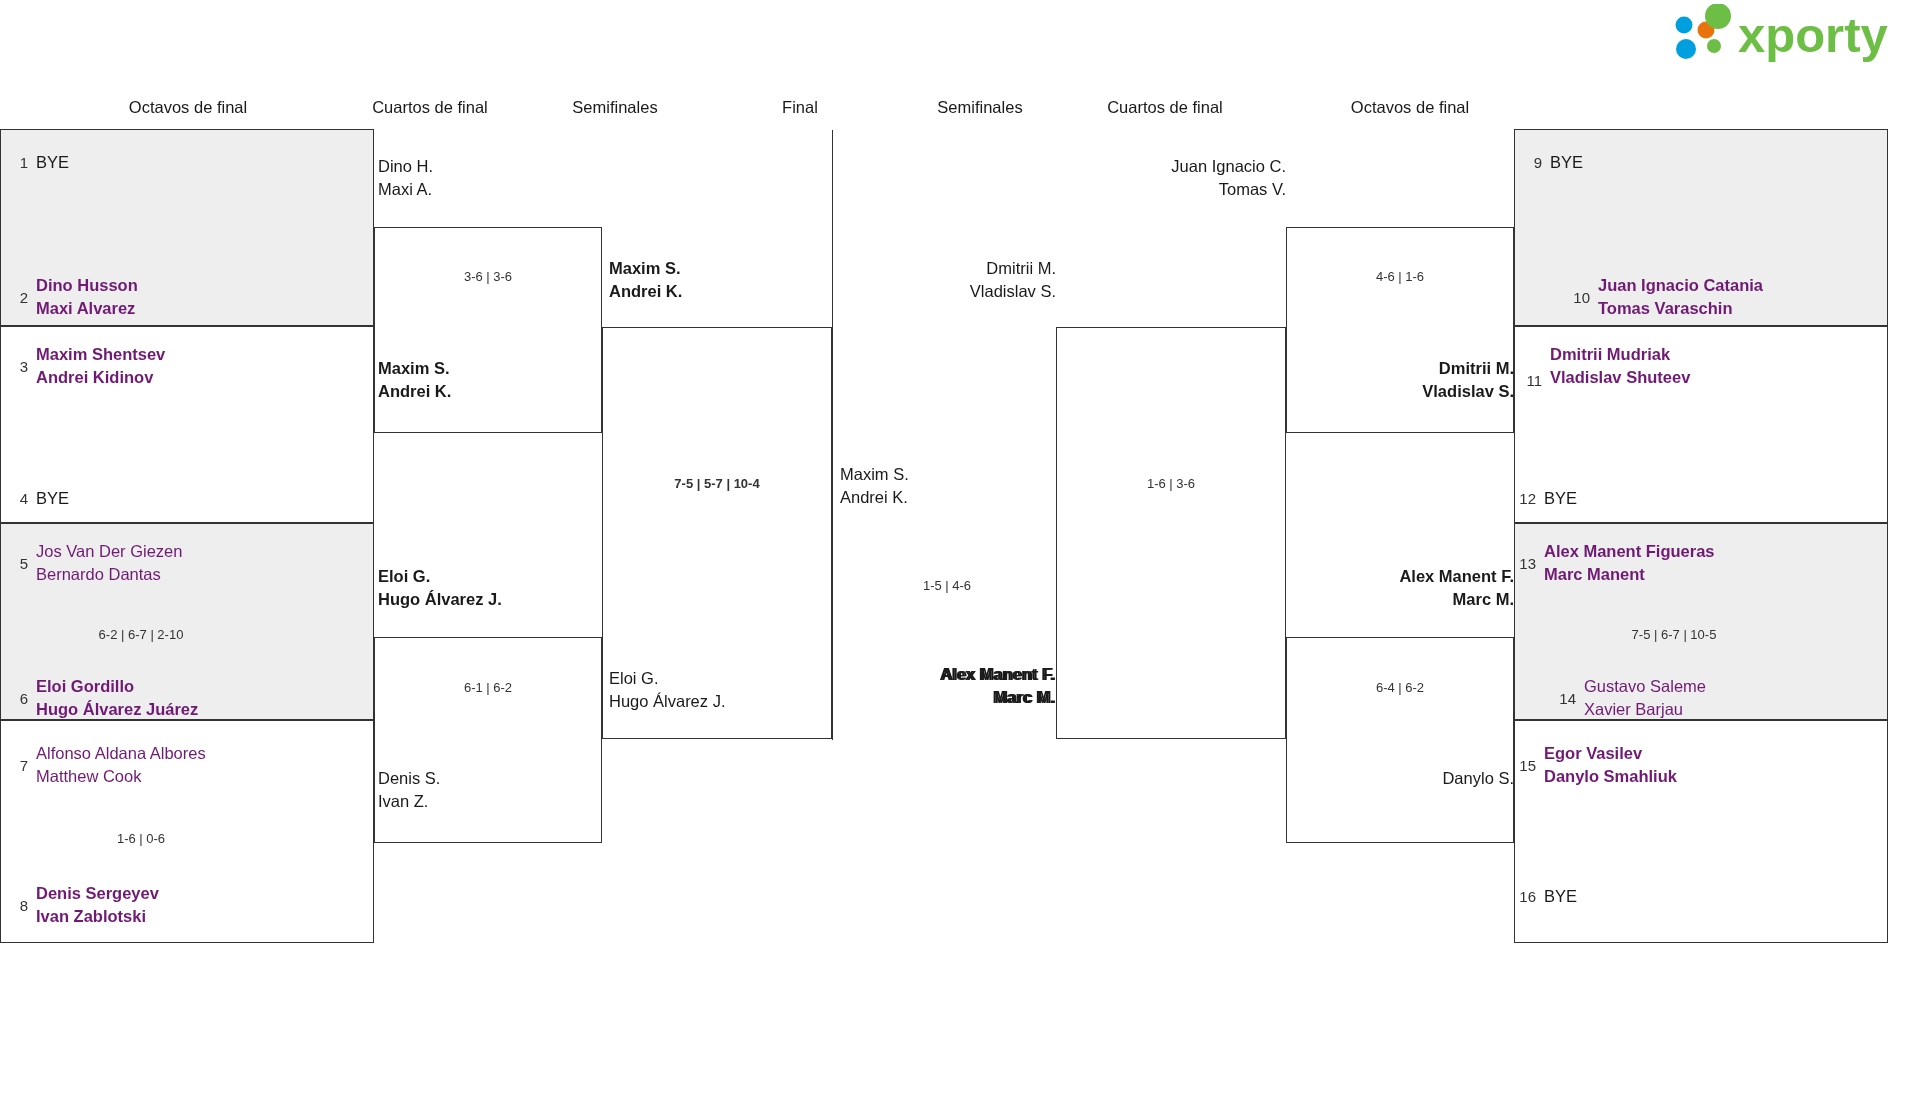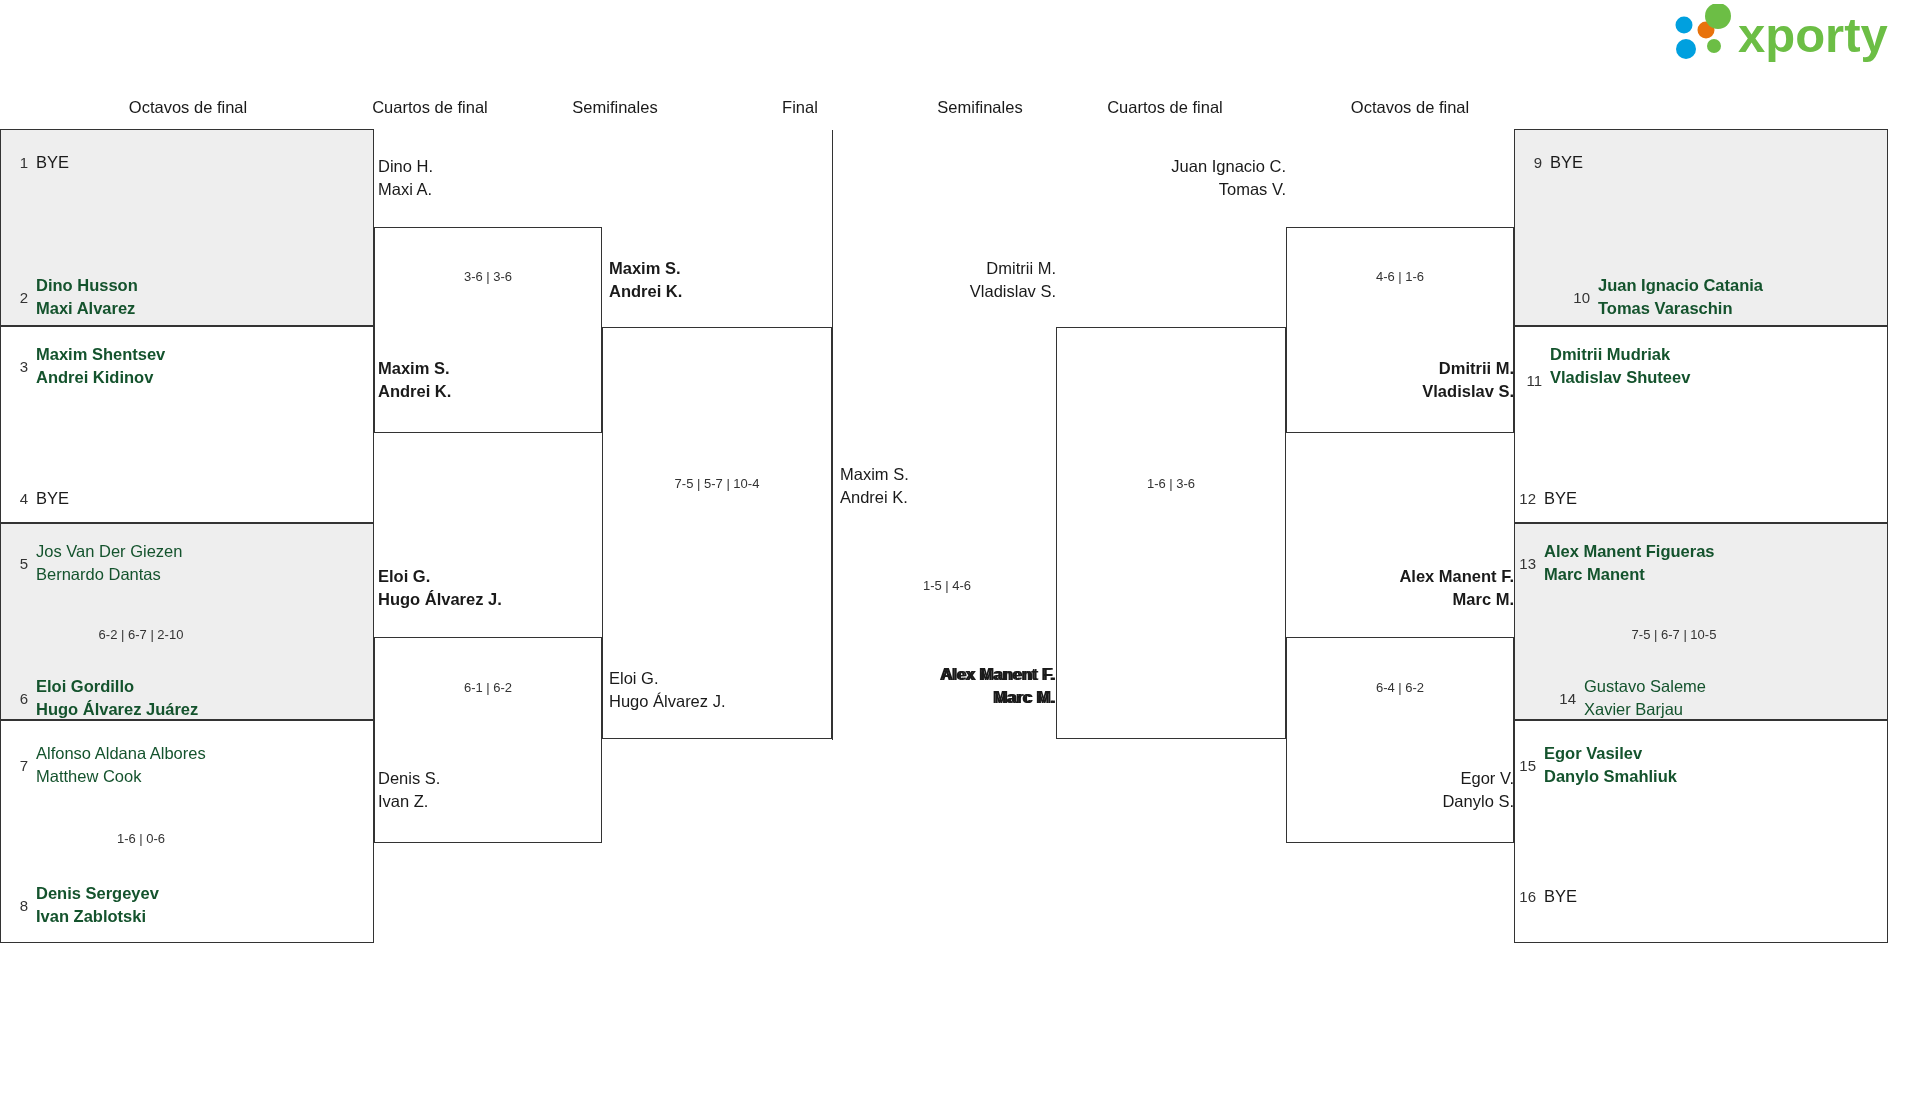--- a/index.html
+++ b/index.html
@@ -76,21 +76,21 @@
     font-size: 15px;
     color: #333333;
     width: 22px;
     text-align: right;
     flex: 0 0 22px;
     margin-right: 8px;
   }
   .seed-names {
     font-size: 16.5px;
     line-height: 23px;
-    color: #14532d;
+    color: #701a75;
   }
   .seed-names.winner { font-weight: bold; }
   .seed-names .ln { display: block; }
 
   .bye-label {
     font-size: 16.5px;
     color: #1a1a1a;
   }
 
   .score {
@@ -223,21 +223,21 @@
   <span class="ln">Denis S.</span>
   <span class="ln">Ivan Z.</span>
 </div>
 
 <div class="pair winner" style="left:609px; top:257px;">
   <span class="ln">Maxim S.</span>
   <span class="ln">Andrei K.</span>
 </div>
 
 <div class="cell bordered" style="left:602px; top:327px; width:230px; height:412px;"></div>
-<div class="score" style="left:602px; top:476px; width:230px;">7-5 | 5-7 | 10-4</div>
+<div class="score" style="left:602px; top:476px; width:230px;font-weight:bold;">7-5 | 5-7 | 10-4</div>
 <div class="pair" style="left:609px; top:667px;">
   <span class="ln">Eloi G.</span>
   <span class="ln">Hugo Álvarez J.</span>
 </div>
 
 <div class="cell" style="left:832px; top:130px; width:1px; height:610px; border-left:1px solid #333333;"></div>
 
 <div class="pair" style="left:840px; top:463px;">
   <span class="ln">Maxim S.</span>
   <span class="ln">Andrei K.</span>
@@ -275,21 +275,20 @@
 </div>
 
 <div class="pair winner align-right" style="left:1060px; top:565px; width:454px;">
   <span class="ln">Alex Manent F.</span>
   <span class="ln">Marc M.</span>
 </div>
 
 <div class="cell bordered" style="left:1286px; top:637px; width:228px; height:206px;"></div>
 <div class="score" style="left:1286px; top:680px; width:228px;">6-4 | 6-2</div>
 <div class="pair align-right" style="left:1060px; top:767px; width:454px;">
-  <span class="ln">Egor V.</span>
   <span class="ln">Danylo S.</span>
 </div>
 
 <div class="cell bordered shaded" style="left:1514px; top:129px; width:374px; height:197px;"></div>
 <div class="seed-row" style="left:1520px; top:153px;">
   <span class="seed-num">9</span>
   <span class="bye-label">BYE</span>
 </div>
 <div class="seed-row" style="left:1520px; top:274px;margin-left:48px;">
   <span class="seed-num">10</span>

